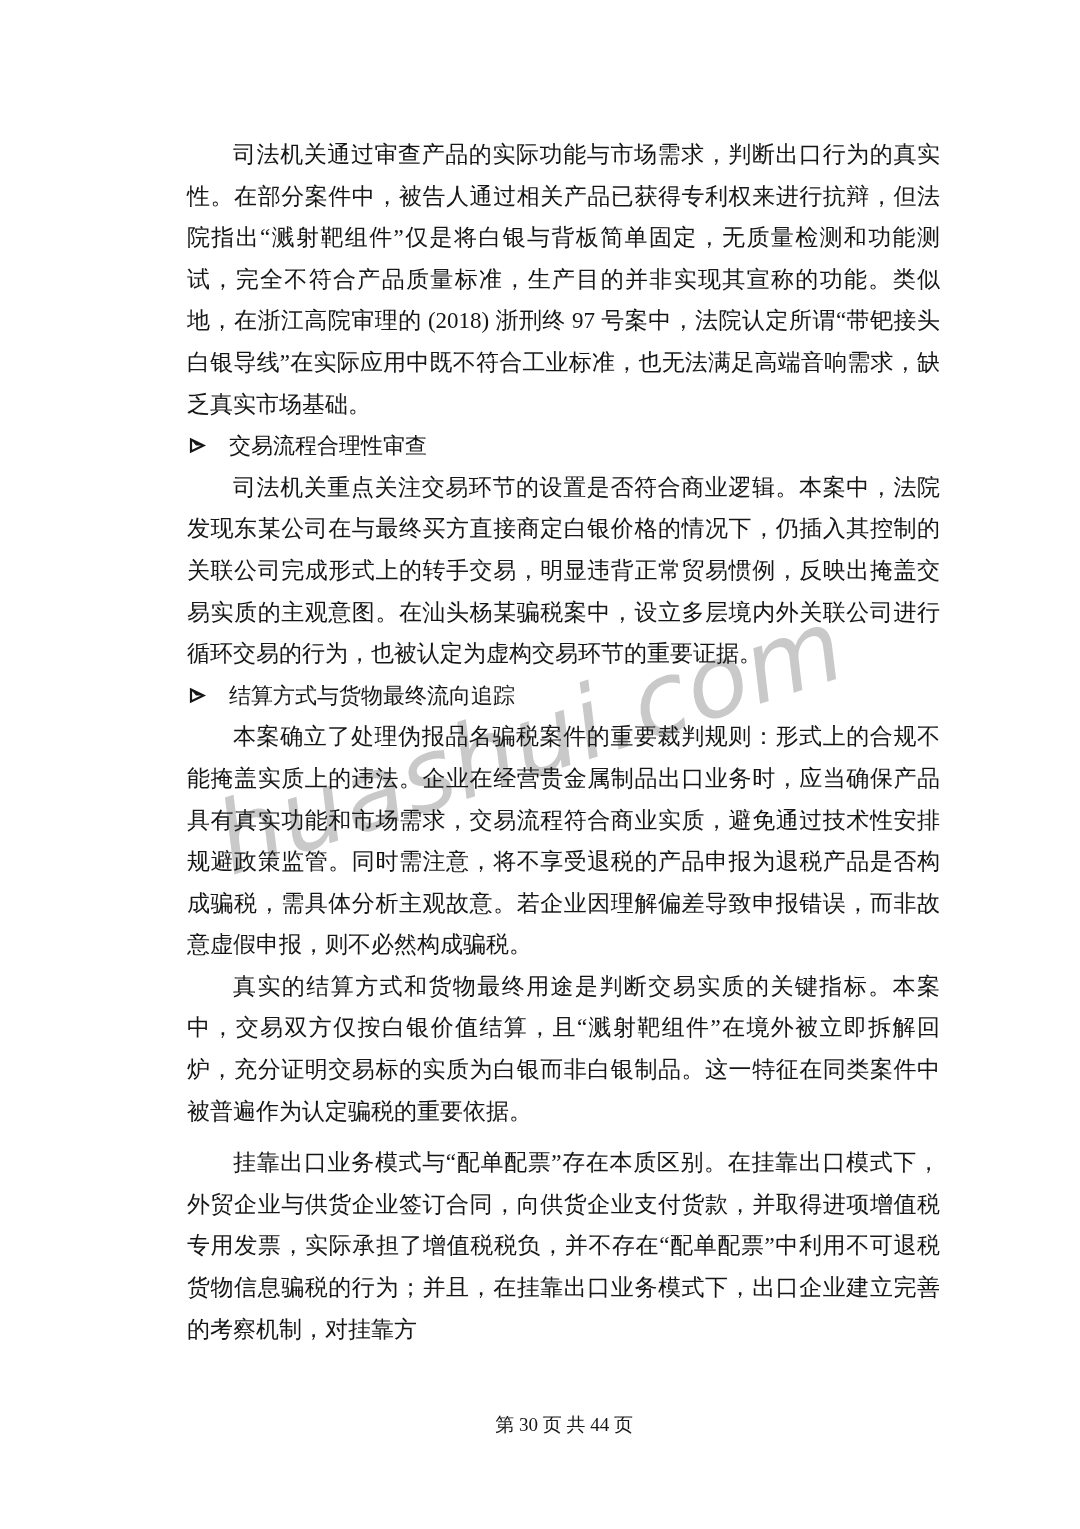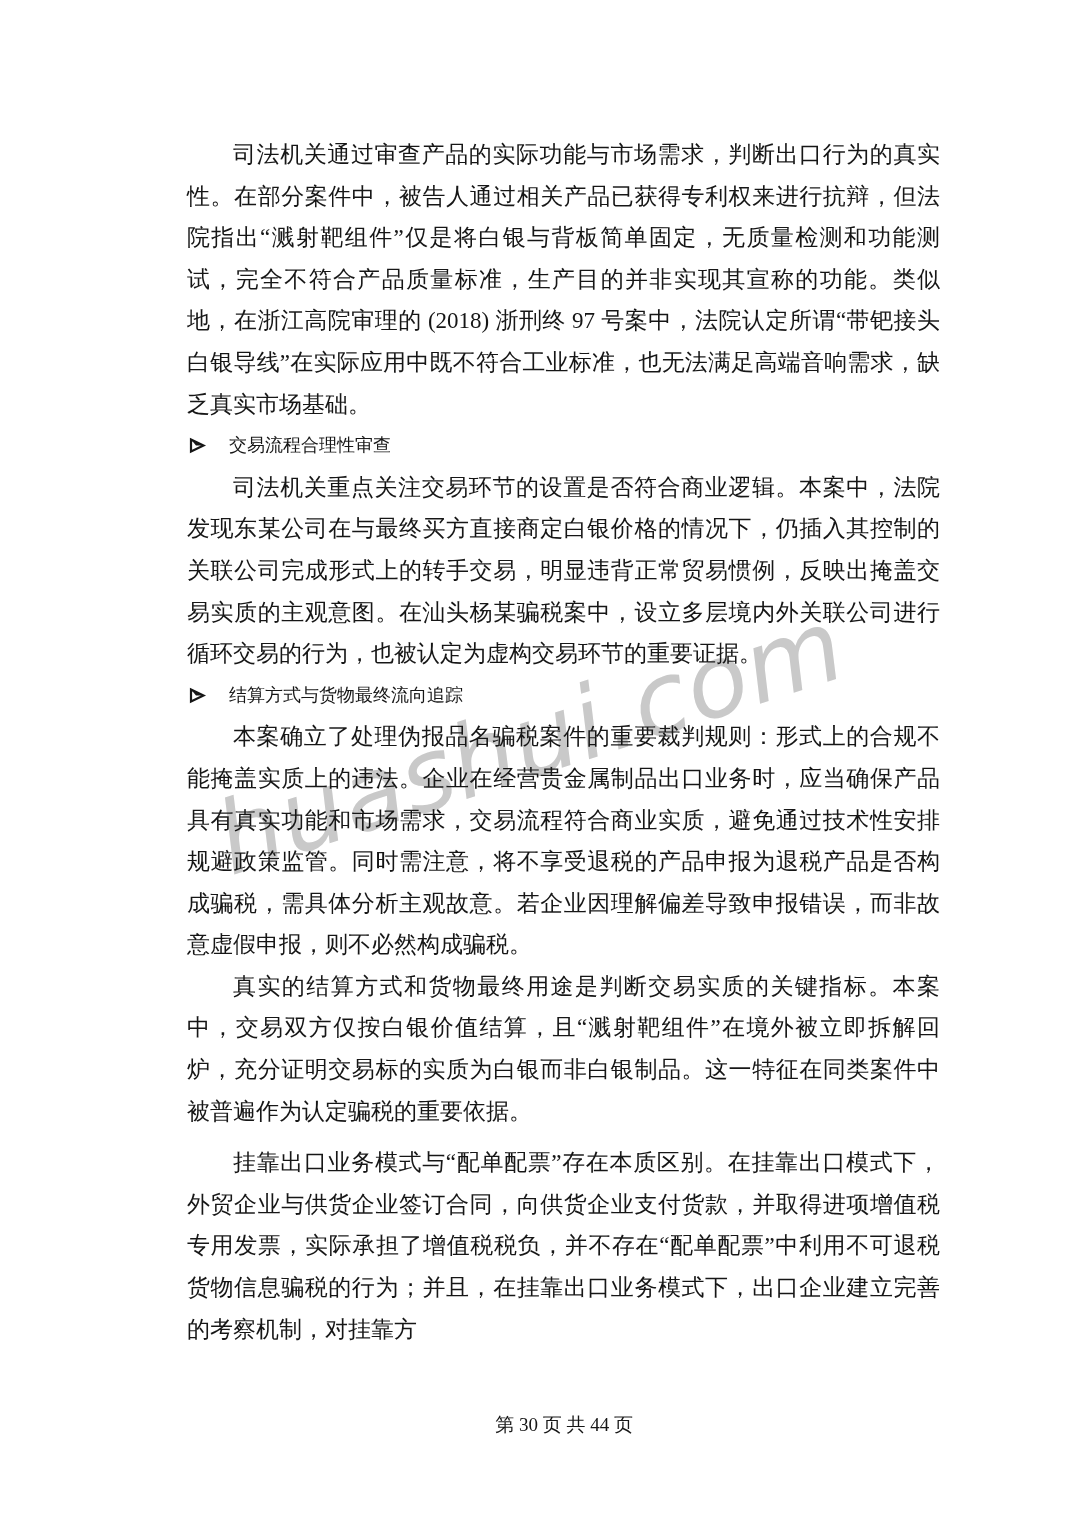--- a/index.html
+++ b/index.html
@@ -40,21 +40,21 @@
     margin: 0;
     font-size: 23px;
     line-height: 41.6px;
     text-align: justify;
     text-justify: inter-ideograph;
     text-indent: 2em;
   }
   .bullet {
     display: flex;
     align-items: center;
-    font-size: 18px;
+    font-size: 22px;
     line-height: 41.6px;
   }
   .bullet-marker {
     flex: 0 0 42px;
     display: flex;
     align-items: center;
   }
   .bullet-text { flex: 1; }
   .h1 {
     margin: 42px 0 0 0;

